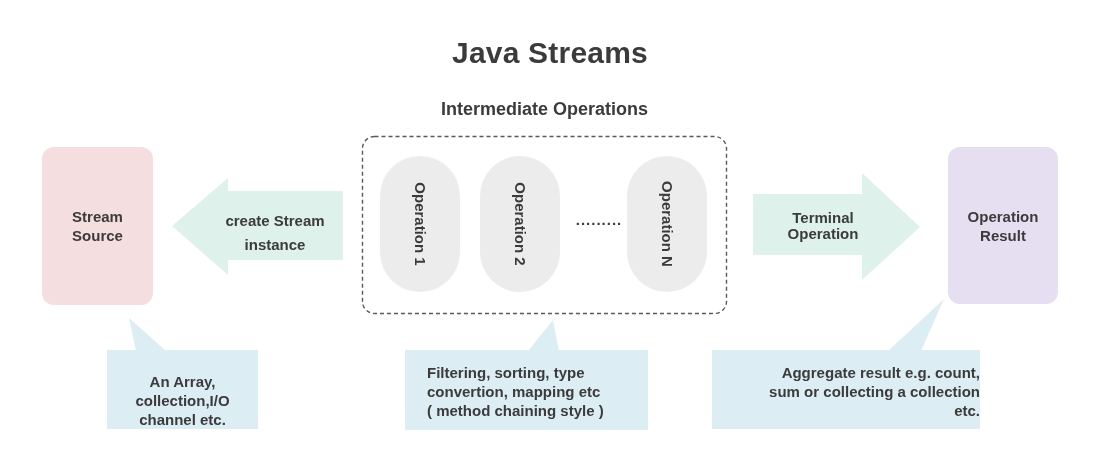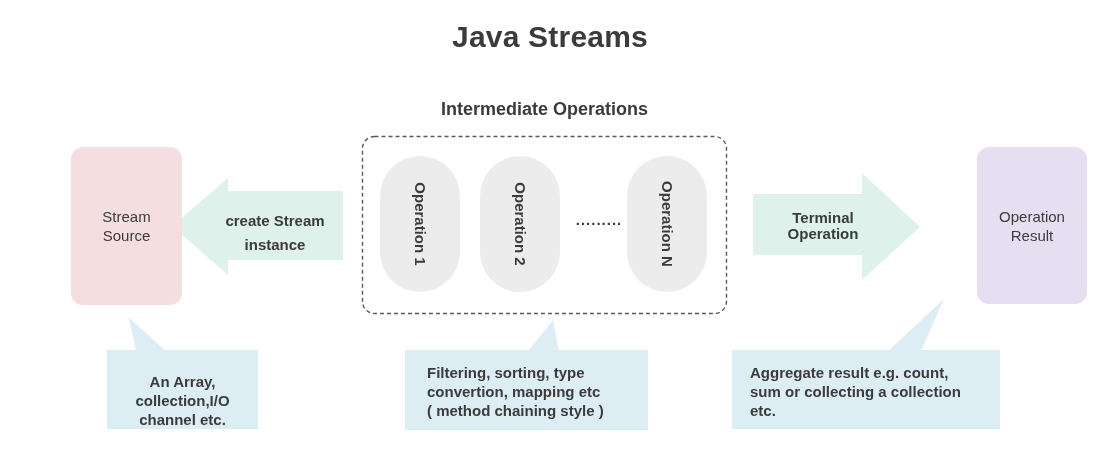--- a/index.html
+++ b/index.html
@@ -2,31 +2,31 @@
 <html><head>
 <meta charset="utf-8">
 <style>
   html,body{margin:0;padding:0;background:#fff;}
   .canvas{
     position:relative;width:1100px;height:469px;background:#ffffff;overflow:hidden;
     font-family:"Liberation Sans","DejaVu Sans",sans-serif;color:#3b3b3b;
   }
   .abs{position:absolute;}
   .page-title{
-    left:0;right:0;top:20px;text-align:center;
+    left:0;right:0;top:36px;text-align:center;
     font-size:30px;font-weight:700;letter-spacing:0.2px;
   }
   .pipeline-heading{
     left:362px;top:99px;width:365px;text-align:center;
     font-size:18px;font-weight:700;
   }
   svg.overlay{position:absolute;left:0;top:0;z-index:1;}
   .node-box{
     z-index:2;border-radius:12px;display:flex;align-items:center;justify-content:center;
-    text-align:center;font-size:15px;font-weight:400;line-height:19px;white-space:pre-line;margin-left:29px;
+    text-align:center;font-size:15px;font-weight:700;line-height:19px;white-space:pre-line;
   }
   .source-box{left:42px;top:147px;width:111px;height:158px;background:#f5dee0;}
   .result-box{left:948px;top:147px;width:110px;height:157px;background:#e6dff2;}
   .pill{
     z-index:2;width:80px;height:136px;top:156px;background:#ececec;border-radius:40px;
   }
   .pill-1{left:380px;}
   .pill-2{left:480px;}
   .pill-n{left:627px;}
   .pill-label{
@@ -49,22 +49,22 @@
   }
   .callout-source{
     left:107px;top:350px;width:151px;height:79px;
     display:flex;align-items:flex-end;justify-content:center;text-align:center;
   }
   .callout-intermediate{
     left:405px;top:350px;width:243px;height:80px;
     box-sizing:border-box;padding:13px 4px 0 22px;text-align:left;
   }
   .callout-result{
-    left:732px;top:350px;width:268px;height:79px;
-    box-sizing:border-box;padding:13px 0 0 18px;text-align:left;
+    left:712px;top:350px;width:268px;height:79px;
+    box-sizing:border-box;padding:13px 0 0 18px;text-align:right;
   }
 </style>
 </head>
 <body>
 
 <div class="canvas">
 
   <svg class="overlay" width="1100" height="469" viewBox="0 0 1100 469">
     <rect x="362.5" y="136.5" width="364" height="177" rx="12" fill="none" stroke="#5a5a5a" stroke-width="1.4" stroke-dasharray="4 3"></rect>
     <polygon points="343,191 228,191 228,178 172,226 228,275 228,260 343,260" fill="#def1ea"></polygon>

